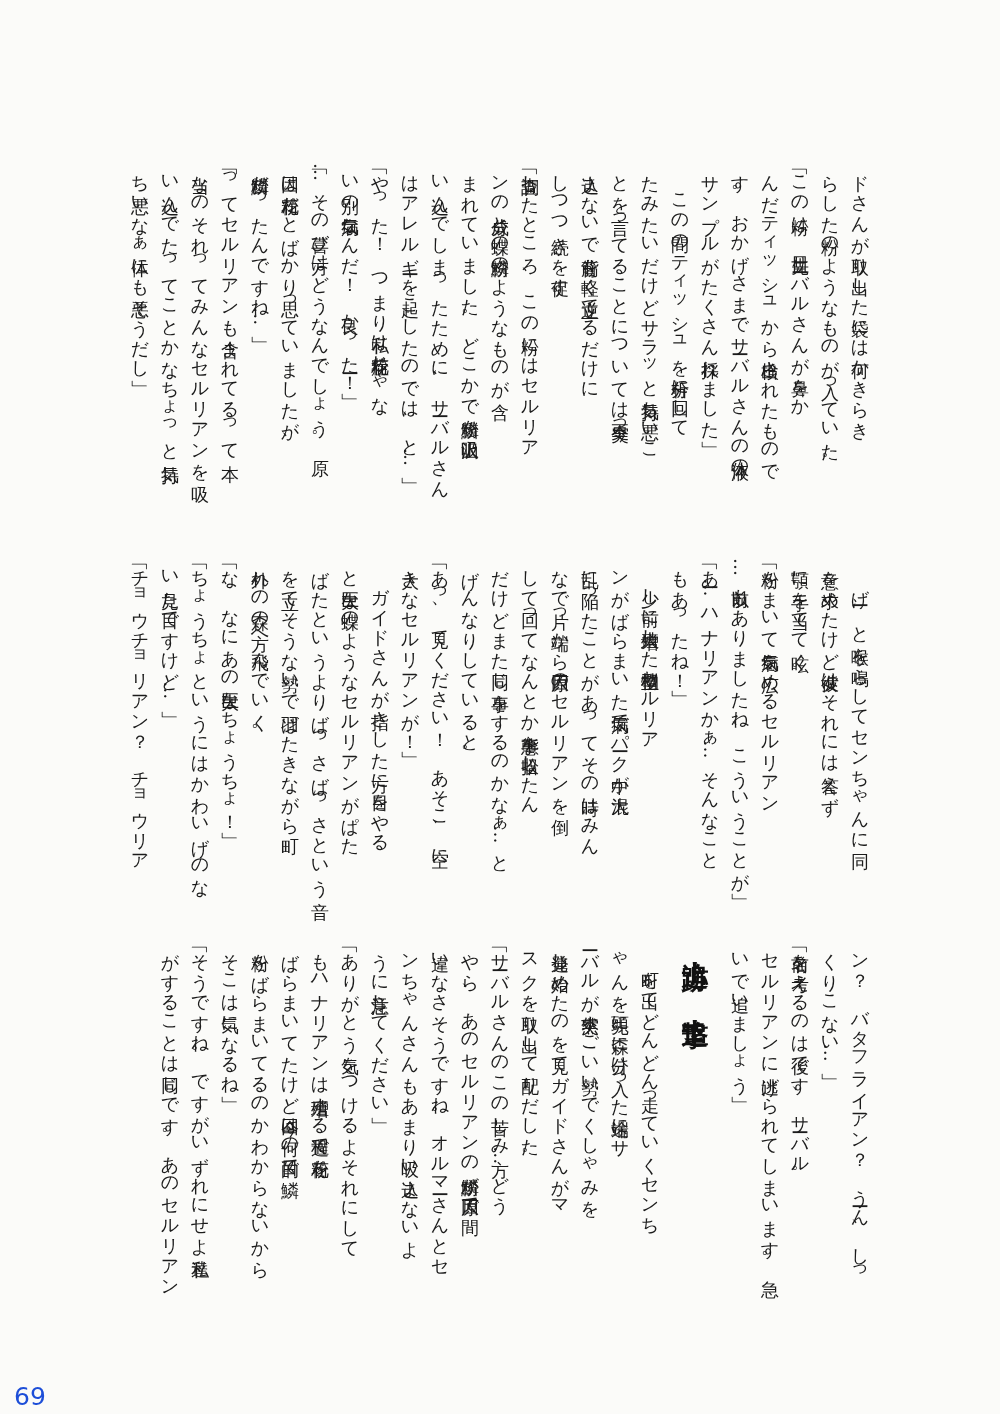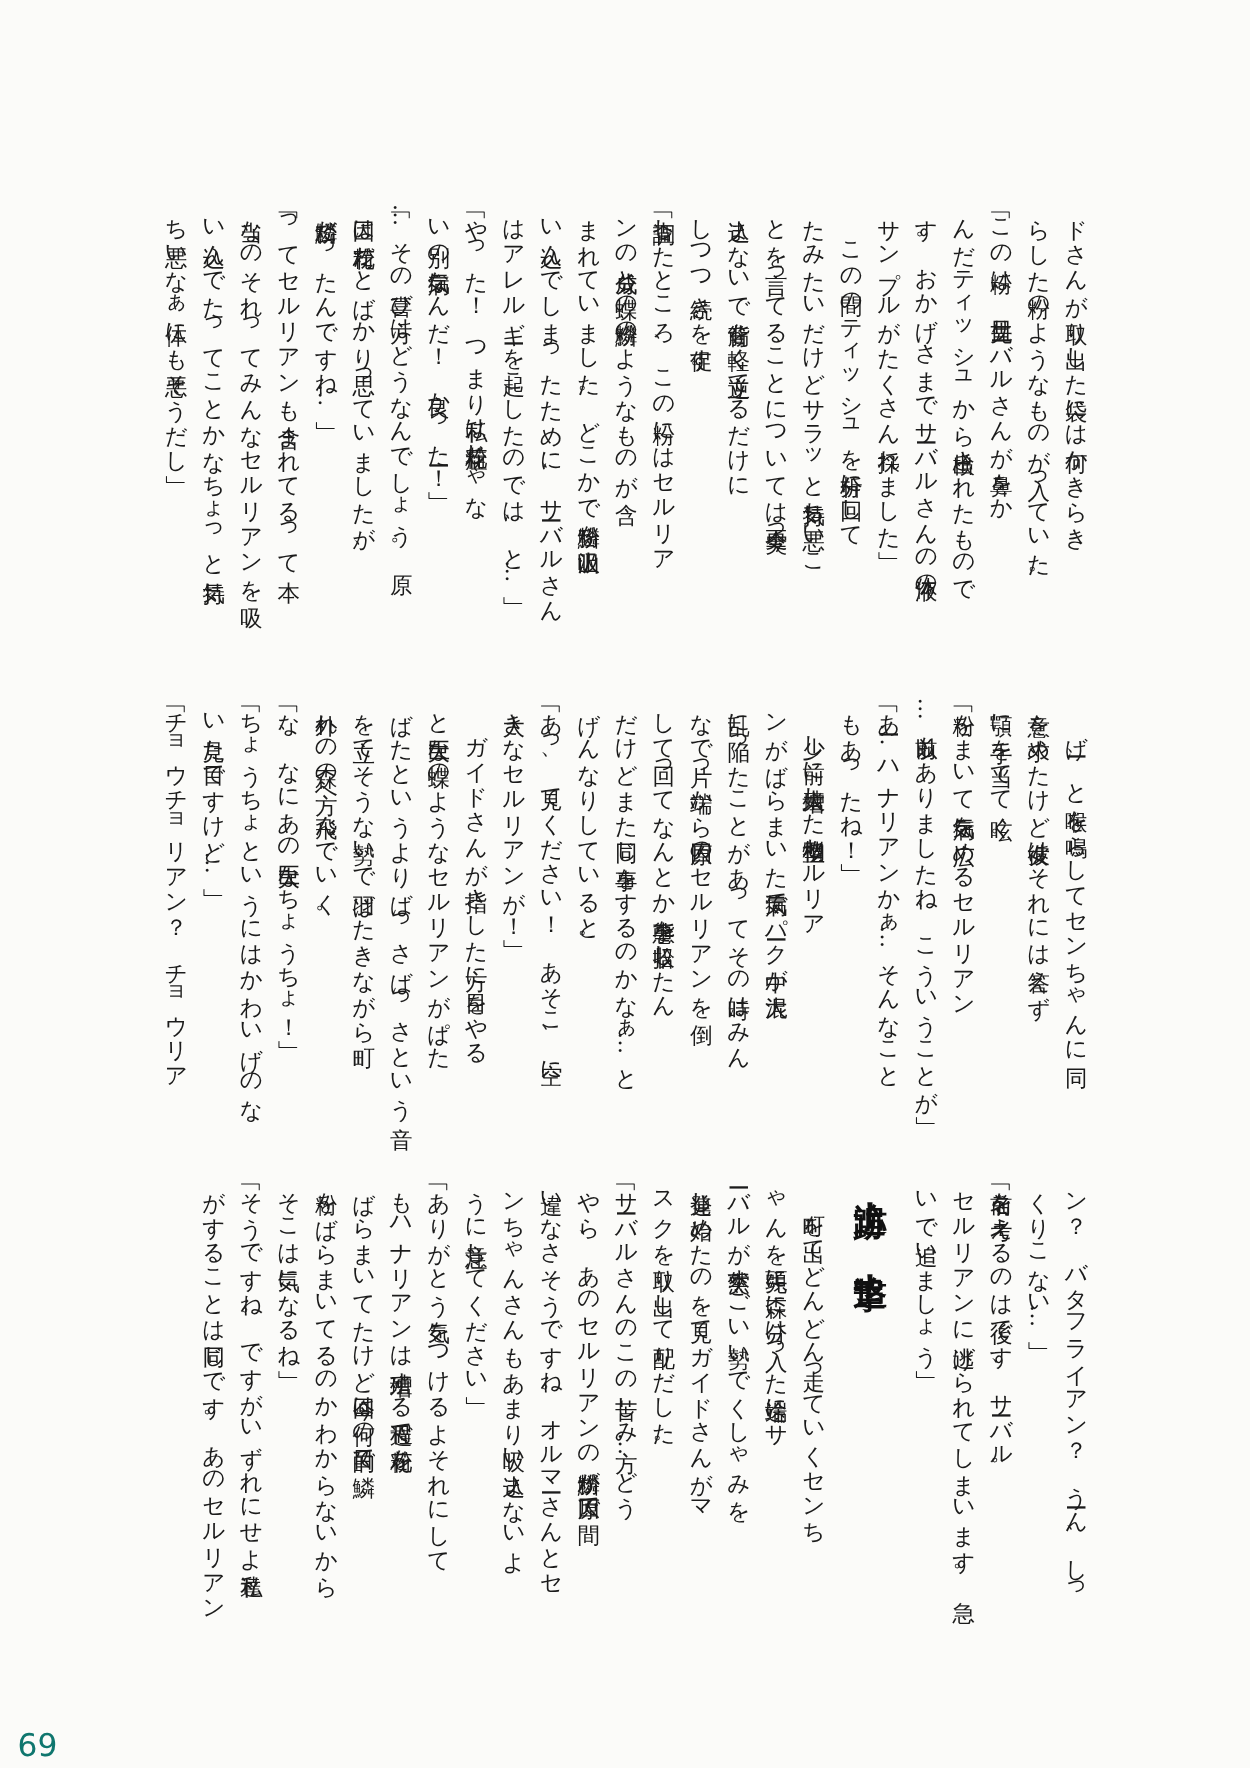--- a/index.html
+++ b/index.html
@@ -46,21 +46,21 @@
     letter-spacing: 1px;
     color: #111;
     white-space: pre;
   }
   .page-number {
     position: absolute;
     left: 14px;
     top: 1382px;
     font-family: "DejaVu Sans", "Liberation Sans", sans-serif;
     font-size: 25px;
-    color: #0f766e;
+    color: #1d4ed8;
   }
 </style>
 </head>
 <body>
 
 <div class="scan-page">
 
   <div class="band band-top">
       <div class="vline">ドさんが取り出した袋には何かきらき</div>
       <div class="vline">らした粉のようなものが入っていた。</div>

